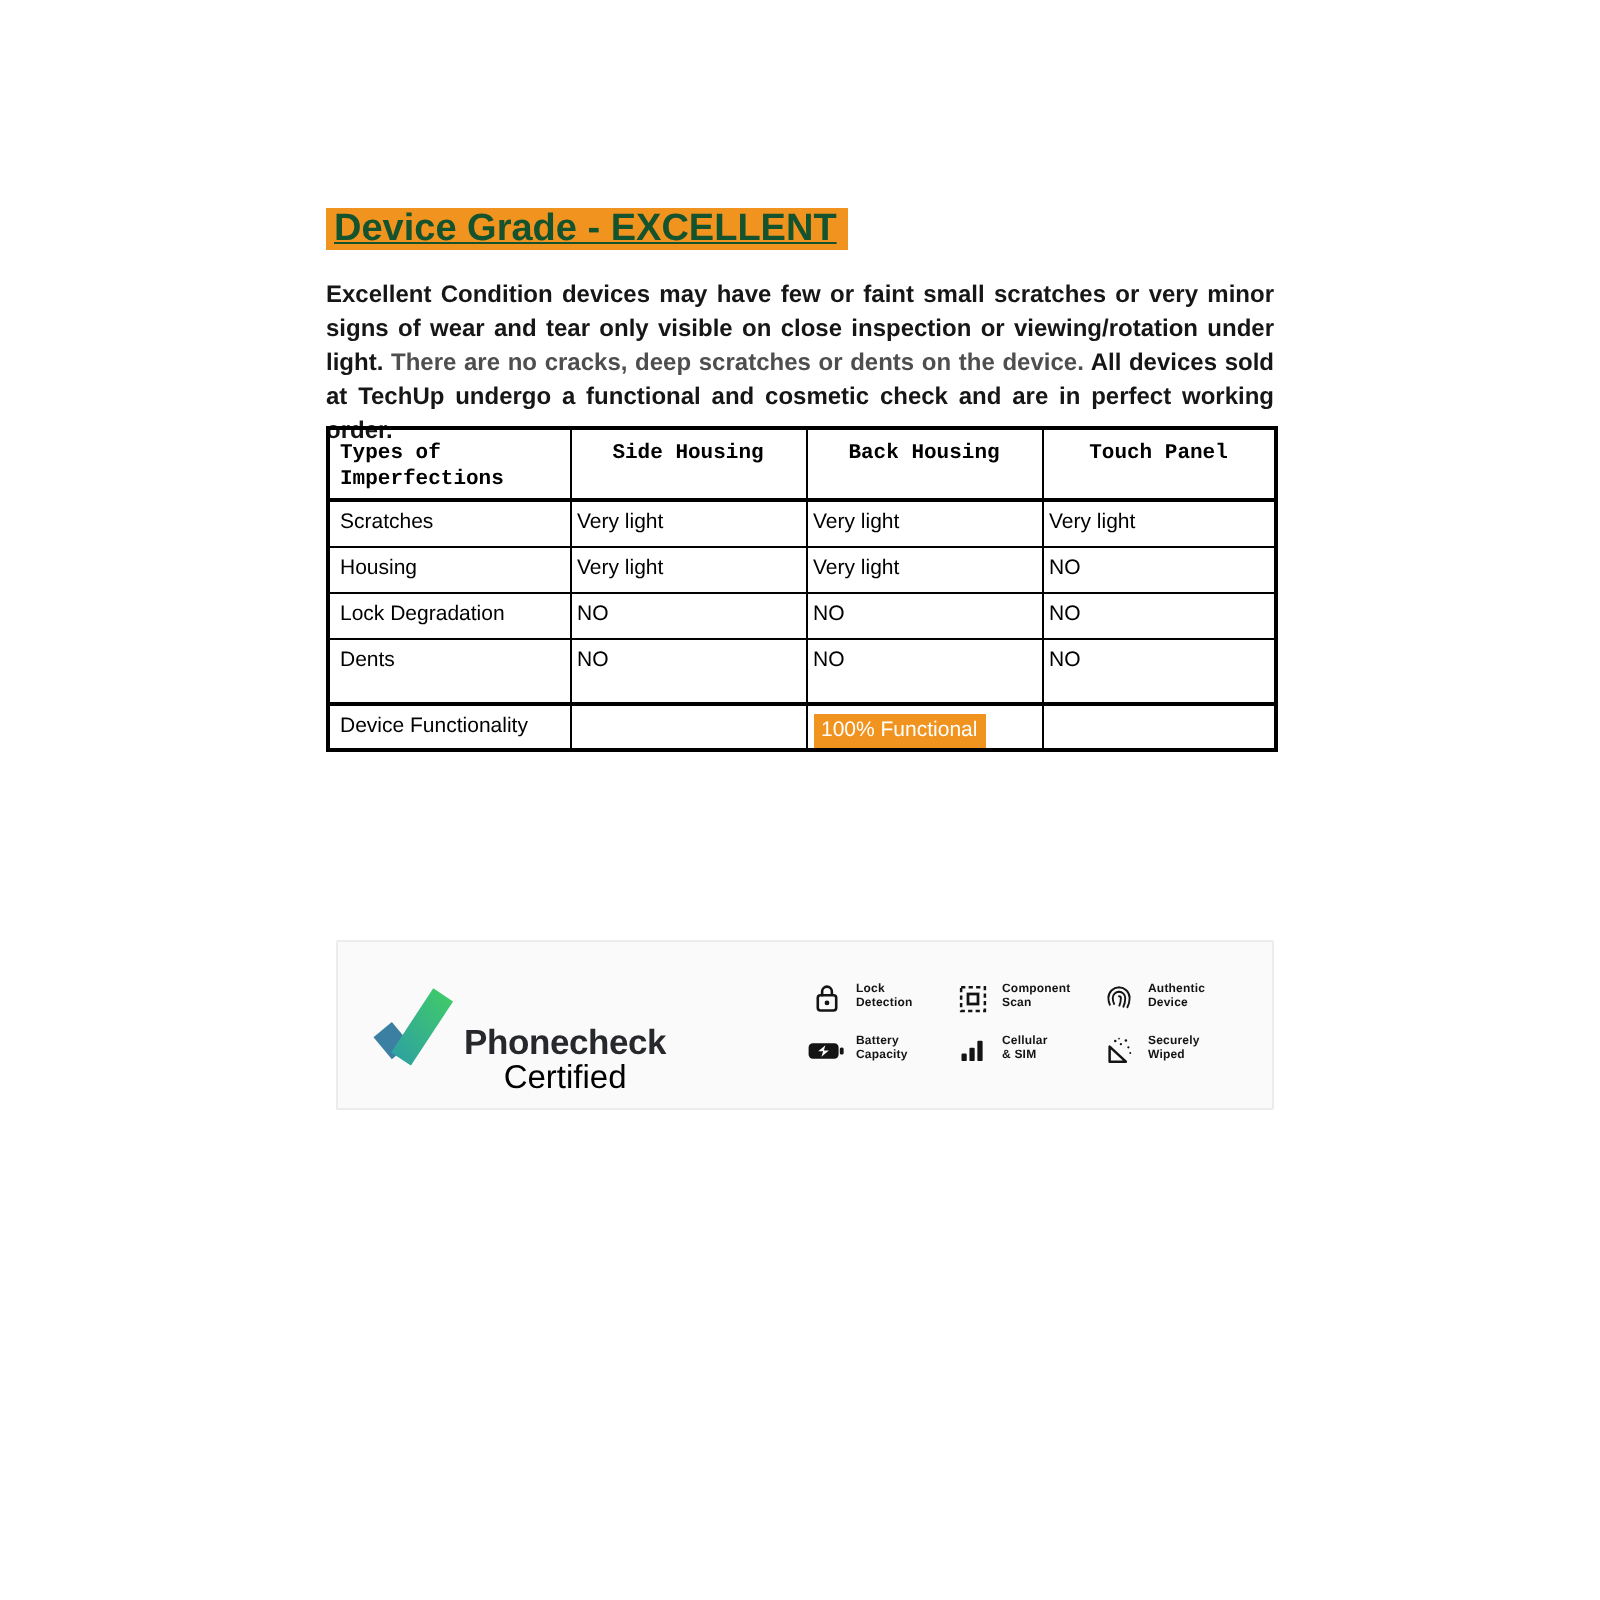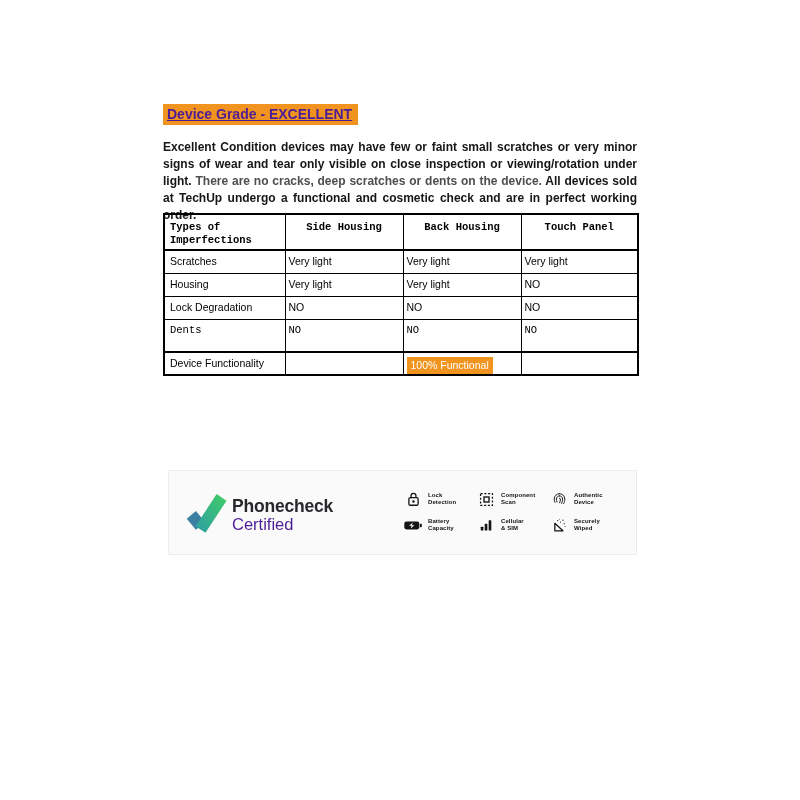--- a/index.html
+++ b/index.html
@@ -6,22 +6,22 @@
   body{
     width:800px;height:800px;background:#ffffff;position:relative;
     font-family:"Liberation Sans", sans-serif;
     -webkit-font-smoothing:antialiased;
   }
   .page{position:absolute;inset:0;background:#fff;}
 
   
   .title{
     position:absolute;left:163px;top:104px;
-    background:#F0941F;color:#4c1d95;
-    font-size:14px;font-weight:bold;line-height:15px;
+    background:#F0941F;color:#14532d;
+    font-size:19px;font-weight:bold;line-height:15px;
     padding:3px 6px 3px 4px;
     text-decoration:underline;
     white-space:nowrap;
   }
 
   
   .desc{
     position:absolute;left:163px;top:139px;width:474px;margin:0;
     font-size:12px;font-weight:bold;line-height:17px;color:#161616;
     text-align:justify;
@@ -35,37 +35,37 @@
     font-size:10.5px;color:#000;border:2px solid #000;
   }
   .grade-table th,.grade-table td{
     border:1px solid #000;vertical-align:top;
     padding:4px 3px 0 3px;overflow:hidden;
   }
   .grade-table .c0{text-align:left;padding-left:5px;}
   .grade-table tr.hrow{height:36px;font-family:Liberation Mono, monospace;}
   .grade-table tr.hrow th{font-weight:bold;padding-top:6px;line-height:12.5px;border-bottom-width:2px;}
   .grade-table tr.drow{height:23px;}
-  .grade-table tr.tall{height:33px;font-family:Liberation Mono, monospace;}
+  .grade-table tr.tall{height:33px;}
   .grade-table tr.last{height:14px;}
   .grade-table tr.last td{border-top-width:2px;}
   .hl{
     display:inline-block;background:#F0941F;color:#fff;
     padding:3px 4px;line-height:11px;
   }
 
   
   .badge{
     position:absolute;left:168px;top:470px;width:467px;height:83px;
     background:#fafafa;border:1px solid #ececec;border-radius:1px;
   }
   .logo{position:absolute;left:15px;top:16px;}
-  .brand{position:absolute;left:63px;top:26px;}
+  .brand{position:absolute;left:63px;top:41px;text-align:center;}
   .brand-name{font-size:17.5px;font-weight:bold;color:#26282c;letter-spacing:-0.2px;line-height:18px;}
-  .brand-sub{font-size:16.5px;font-weight:normal;color:#4c1d95;line-height:18px;}
+  .brand-sub{font-size:16.5px;font-weight:normal;color:#000000;line-height:18px;}
   .feature{position:absolute;display:flex;align-items:center;gap:6px;}
   .ficon{width:18px;height:16px;display:flex;align-items:center;justify-content:center;flex:none;}
   .flabel{font-size:6px;font-weight:bold;line-height:7px;color:#141414;letter-spacing:0.1px;}
   .flabel span{display:block;}
   .f1{left:235px;top:20px;}
   .f2{left:308px;top:20px;}
   .f3{left:381px;top:20px;}
   .f4{left:235px;top:46px;}
   .f5{left:308px;top:46px;}
   .f6{left:381px;top:46px;}

